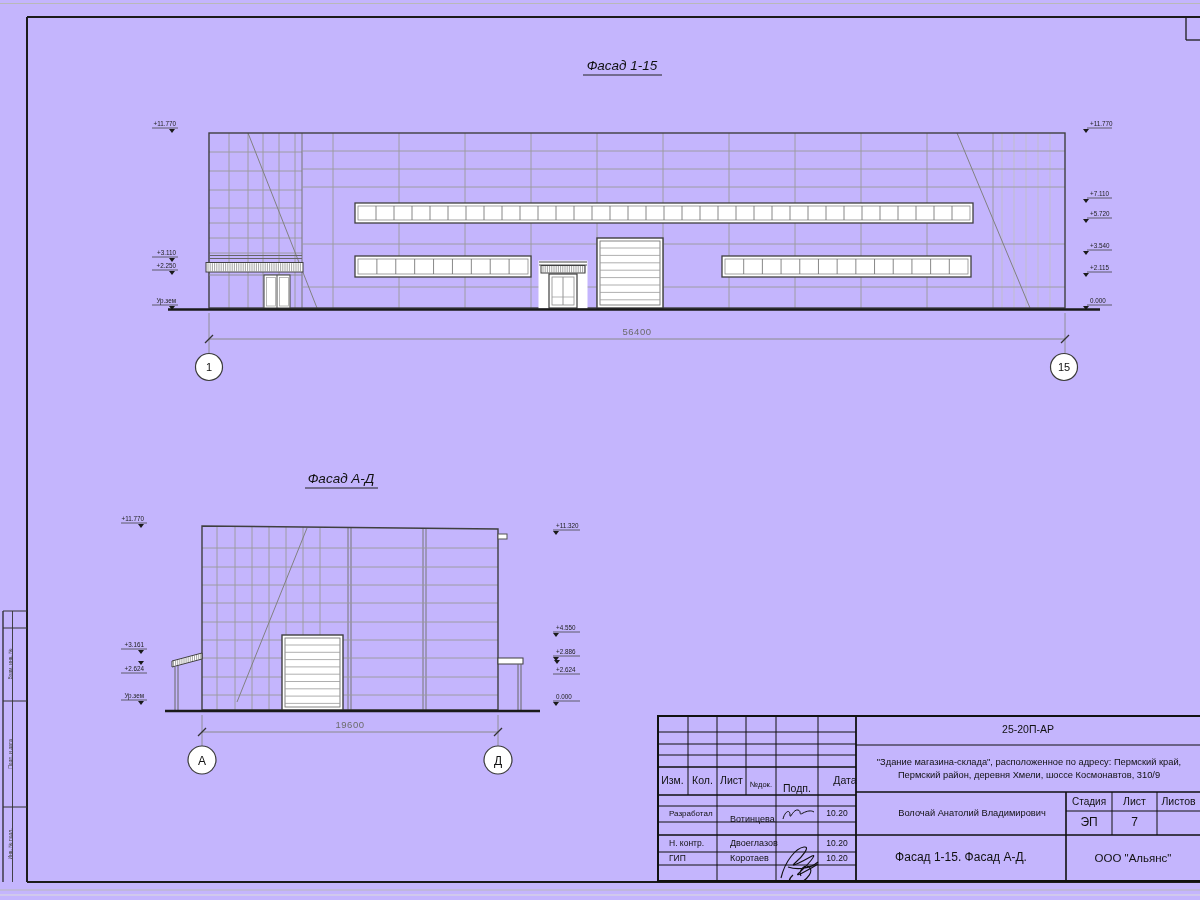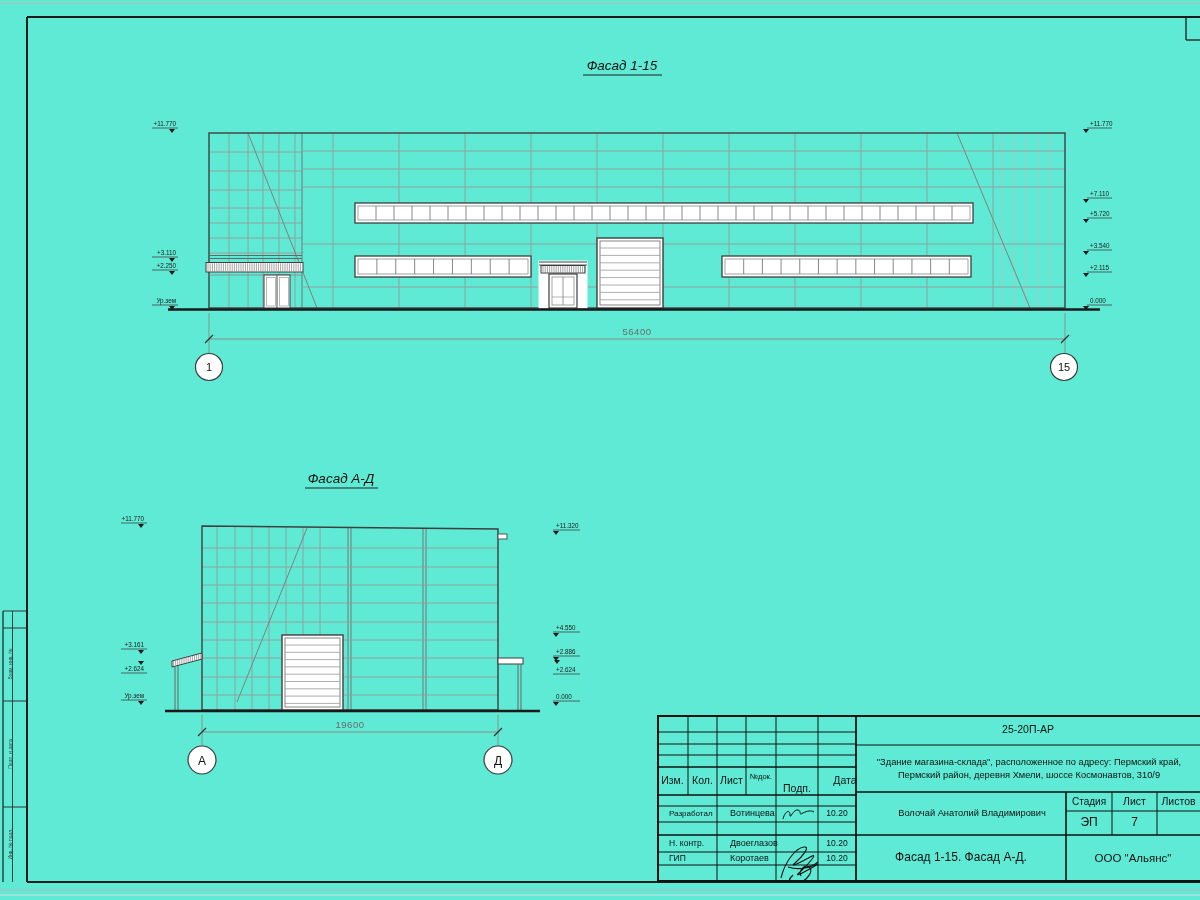--- a/index.html
+++ b/index.html
@@ -1,16 +1,16 @@
 <!DOCTYPE html>
 <html><head>
 <meta charset="utf-8">
 <style>
   html,body{margin:0;padding:0;background:#fff;}
-  .page{position:relative;width:1200px;height:900px;background:#5eead4;overflow:hidden;
+  .page{position:relative;width:1200px;height:900px;background:#c4b5fd;overflow:hidden;
         font-family:"Liberation Sans",sans-serif;}
   #cad{position:absolute;left:0;top:0;z-index:1;}
   text{font-family:"Liberation Sans",sans-serif;}
   .ftitle{font-size:13.5px;font-style:italic;fill:#111;}
   .elev{font-size:6.3px;fill:#222;}
   .dim{font-size:9.5px;fill:#6b6b6b;letter-spacing:0.5px;}
   .axis{font-size:11px;fill:#111;}
   .axis2{font-size:12px;fill:#111;}
   .sslabel{font-size:5px;fill:#444;}
   
@@ -418,26 +418,26 @@
           <line x1="409" y1="96" x2="543" y2="96" stroke="#111" stroke-width="1"></line>
           <line x1="0" y1="166" x2="543" y2="166" stroke="#111" stroke-width="2"></line>
         </g>
       <path d="M126,104 c2,-8 7,-10 7,-4 c0,5 3,-6 8,-5 c4,1 0,6 5,3 c4,-2 8,-3 11,-1" stroke="#111" stroke-width="1" fill="none"></path>
       <path d="M124,163 c4,-17 15,-30 23,-31 c7,-1 -2,10 -9,16 c-7,6 10,-3 17,-7 c6,-3 -5,10 -13,17 c-7,6 13,-5 19,-9 M131,152 c9,3 22,2 30,-5 M136,160 c-7,6 -3,13 6,9 c9,-5 15,-13 10,-17 c-4,-3 -11,3 -8,9" stroke="#111" stroke-width="1.1" fill="none"></path>
     </svg>
 
     <div class="cell" style="left:0;top:52px;width:31px;height:28px;font-size:10.5px;">Изм.</div>
     <div class="cell" style="left:31px;top:52px;width:29px;height:28px;font-size:10.5px;">Кол.</div>
     <div class="cell" style="left:60px;top:52px;width:29px;height:28px;font-size:10.5px;">Лист</div>
-    <div class="cell" style="left:89px;top:48px;width:30px;height:28px;font-size:7.5px;">№док.</div>
+    <div class="cell" style="left:89px;top:56px;width:30px;height:28px;font-size:7.5px;">№док.</div>
     <div class="cell" style="left:119px;top:60px;width:42px;height:28px;font-size:10.5px;">Подп.</div>
     <div class="cell" style="left:161px;top:52px;width:38px;height:28px;font-size:10.5px;padding-left:8px;">Дата</div>
 
     <div class="cell left" style="left:0;top:91px;width:60px;height:16px;font-size:8px;">Разработал</div>
-    <div class="cell left" style="left:61px;top:91px;width:58px;height:16px;font-size:9px;">Вотинцева</div>
+    <div class="cell left" style="left:61px;top:91px;width:58px;height:28px;font-size:9px;">Вотинцева</div>
     <div class="cell" style="left:161px;top:91px;width:38px;height:16px;font-size:8.5px;">10.20</div>
 
     <div class="cell left" style="left:0;top:120px;width:60px;height:17px;font-size:8.5px;">Н. контр.</div>
     <div class="cell left" style="left:61px;top:120px;width:58px;height:17px;font-size:9px;">Двоеглазов</div>
     <div class="cell" style="left:161px;top:120px;width:38px;height:17px;font-size:8.5px;">10.20</div>
 
     <div class="cell left" style="left:0;top:137px;width:60px;height:13px;font-size:8.5px;border-radius:6px;">ГИП</div>
     <div class="cell left" style="left:61px;top:137px;width:58px;height:13px;font-size:9px;">Коротаев</div>
     <div class="cell" style="left:161px;top:137px;width:38px;height:13px;font-size:8.5px;">10.20</div>
 

